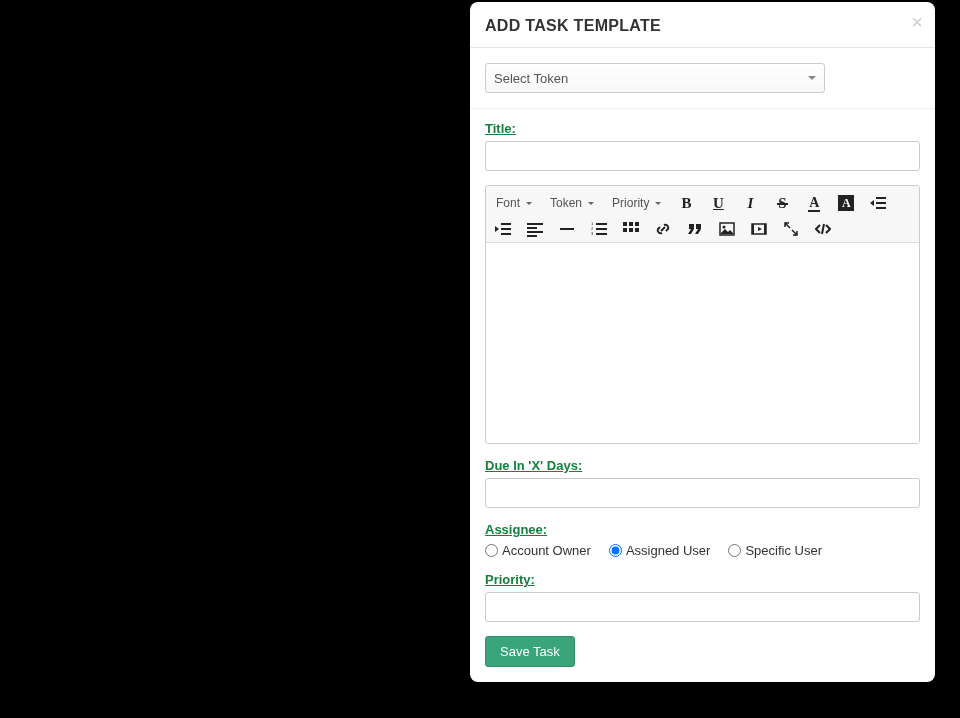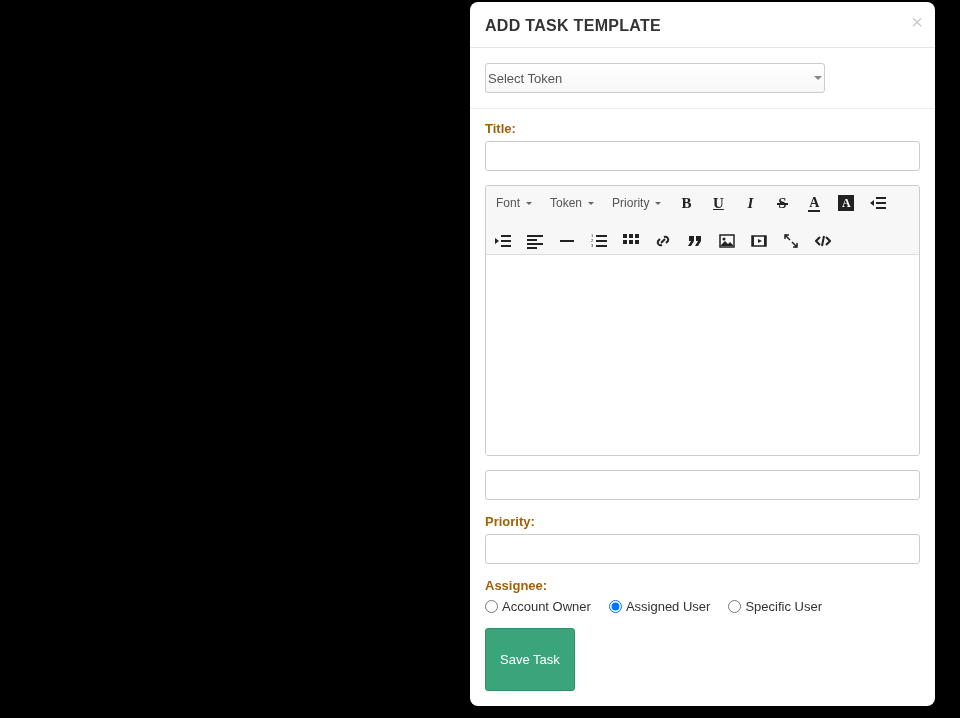--- a/index.html
+++ b/index.html
@@ -48,41 +48,42 @@
     }
     .select-token {
       width: 340px;
       height: 30px;
       border: 1px solid #ccc;
       border-radius: 3px;
       background: linear-gradient(#fff,#f7f7f7);
       display: flex;
       align-items: center;
       justify-content: space-between;
-      padding: 0 2px;
+      padding: 0 8px;
       cursor: pointer;
       color: #555;
       font-size: 13px;
     }
     .caret-down {
       width: 0; height: 0;
       border-left: 4px solid transparent;
       border-right: 4px solid transparent;
       border-top: 4px solid #888;
     }
     .modal-body {
       padding: 12px 15px 15px 15px;
     }
     .form-group { margin-bottom: 14px; }
     .form-label {
       font-weight: 700;
       font-size: 13px;
-      color: #a16207;
+      color: #15803d;
       display: block;
       margin-bottom: 5px;
+      text-decoration: underline;
     }
     .form-input {
       width: 100%;
       height: 30px;
       border: 1px solid #ccc;
       border-radius: 3px;
       padding: 0 8px;
       font-size: 13px;
     }
     .editor-wrap {
@@ -90,21 +91,21 @@
       border-radius: 3px;
       overflow: hidden;
     }
     .editor-toolbar {
       background: #f7f7f7;
       border-bottom: 1px solid #ddd;
       padding: 6px 6px 2px 6px;
       display: flex;
       flex-wrap: wrap;
       align-items: center;
-      gap: 16px 10px;
+      gap: 4px 10px;
     }
     .tb-select {
       display: inline-flex;
       align-items: center;
       gap: 6px;
       font-size: 12px;
       color: #555;
       cursor: pointer;
       padding: 2px 4px;
     }
@@ -134,21 +135,21 @@
       font-size: 13px;
       color: #333;
       align-items: center;
     }
     .radio-opt { display: inline-flex; align-items: center; gap: 4px; cursor: pointer; }
     .btn-save {
       background: #3aa57a;
       color: #fff;
       border: 1px solid #338f6b;
       border-radius: 3px;
-      padding: 23px 14px;
+      padding: 7px 14px;
       font-size: 13px;
       cursor: pointer;
     }
     .bold { font-weight: 700; font-family: Georgia, serif; font-size: 15px; }
     .under { text-decoration: underline; font-family: Georgia, serif; font-size: 15px; font-weight: 700;}
     .ital { font-style: italic; font-family: Georgia, serif; font-size: 15px; font-weight: 700;}
     .strike-s {
       font-family: Georgia, serif; font-size: 15px; font-weight: 700;
       position: relative;
     }
@@ -288,25 +289,21 @@
             <svg viewBox="0 0 16 16">
                 <path fill="none" stroke="#222" stroke-width="2" d="M5 4L1 8l4 4M11 4l4 4-4 4M9 3l-2 10"></path>
               </svg>
           </span>
         </div>
         <div class="editor-area" contenteditable="true" style=""></div>
       </div>
     </div>
 
     <div class="form-group">
-      <input class="form-input" type="text" style="">
-    </div>
-
-    <div class="form-group">
-      <label class="form-label">Priority:</label>
+      <label class="form-label">Due In 'X' Days:</label>
       <input class="form-input" type="text" style="">
     </div>
 
     <div class="form-group">
       <label class="form-label">Assignee:</label>
       <div class="assignee-row">
         <label class="radio-opt">
           <input type="radio" name="assignee" style="">
           <span>Account Owner</span>
         </label>
@@ -314,16 +311,21 @@
           <input type="radio" name="assignee" checked="" style="">
           <span>Assigned User</span>
         </label>
         <label class="radio-opt">
           <input type="radio" name="assignee" style="">
           <span>Specific User</span>
         </label>
       </div>
     </div>
 
+    <div class="form-group">
+      <label class="form-label">Priority:</label>
+      <input class="form-input" type="text" style="">
+    </div>
+
     <button class="btn-save">Save Task</button>
 
   </div>
 </div>
 
 </body></html>

